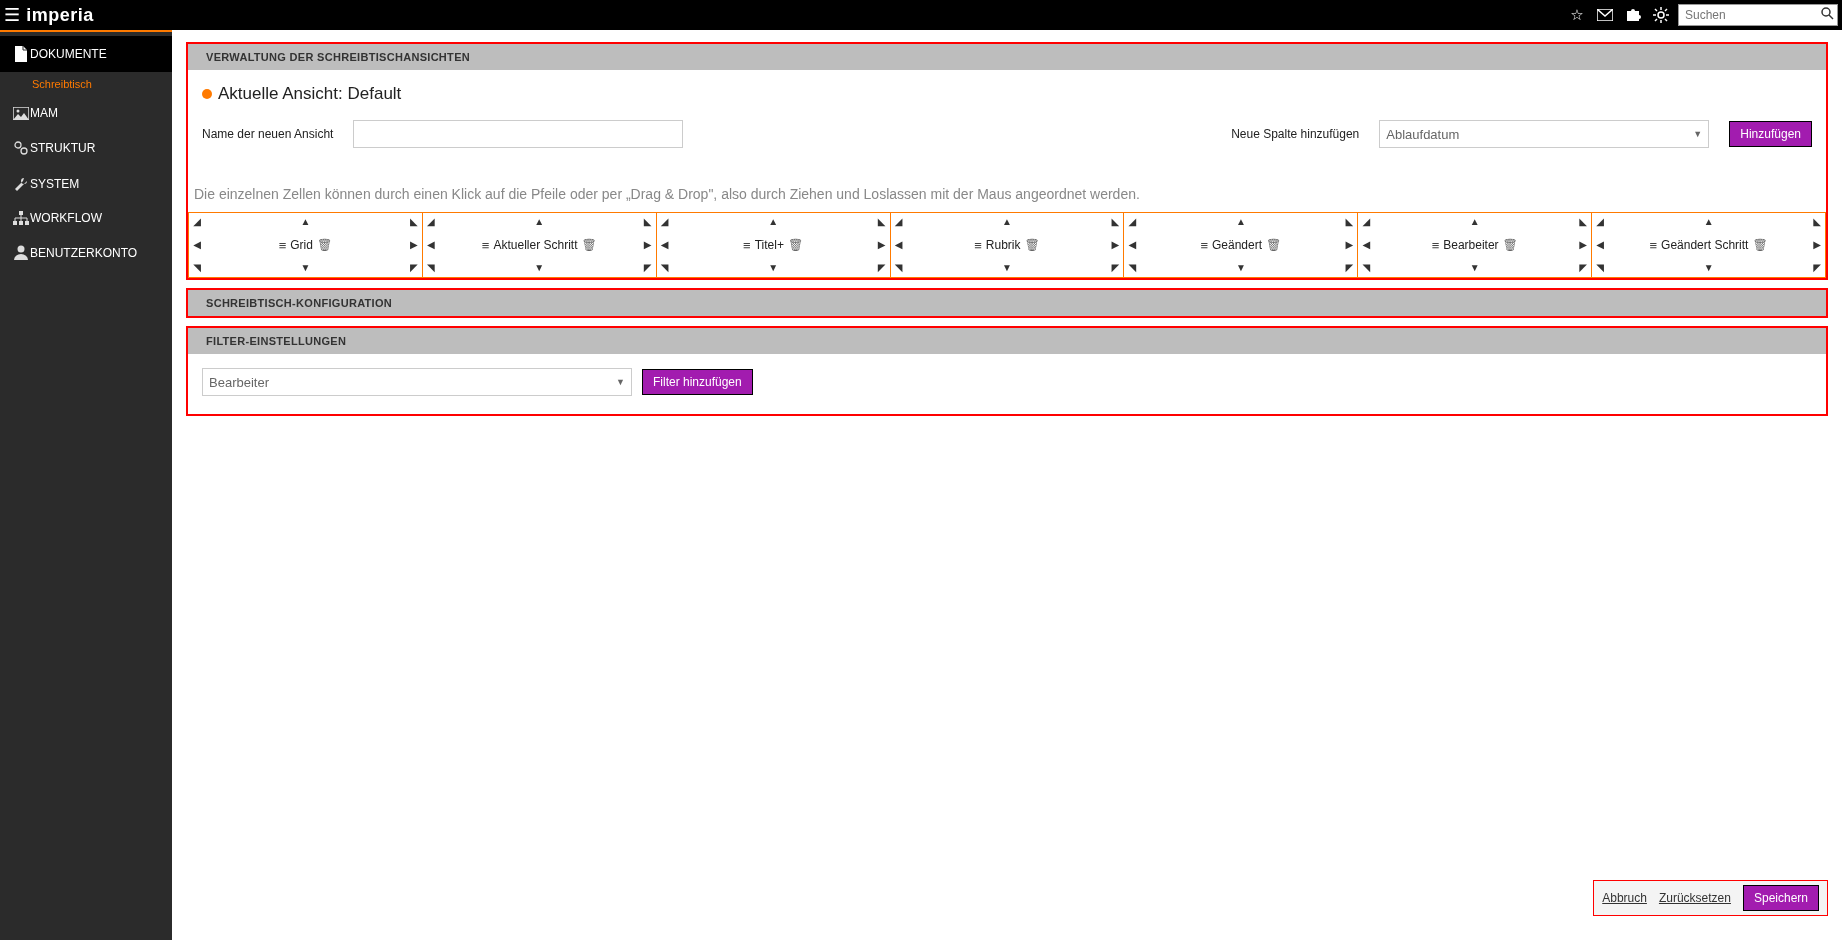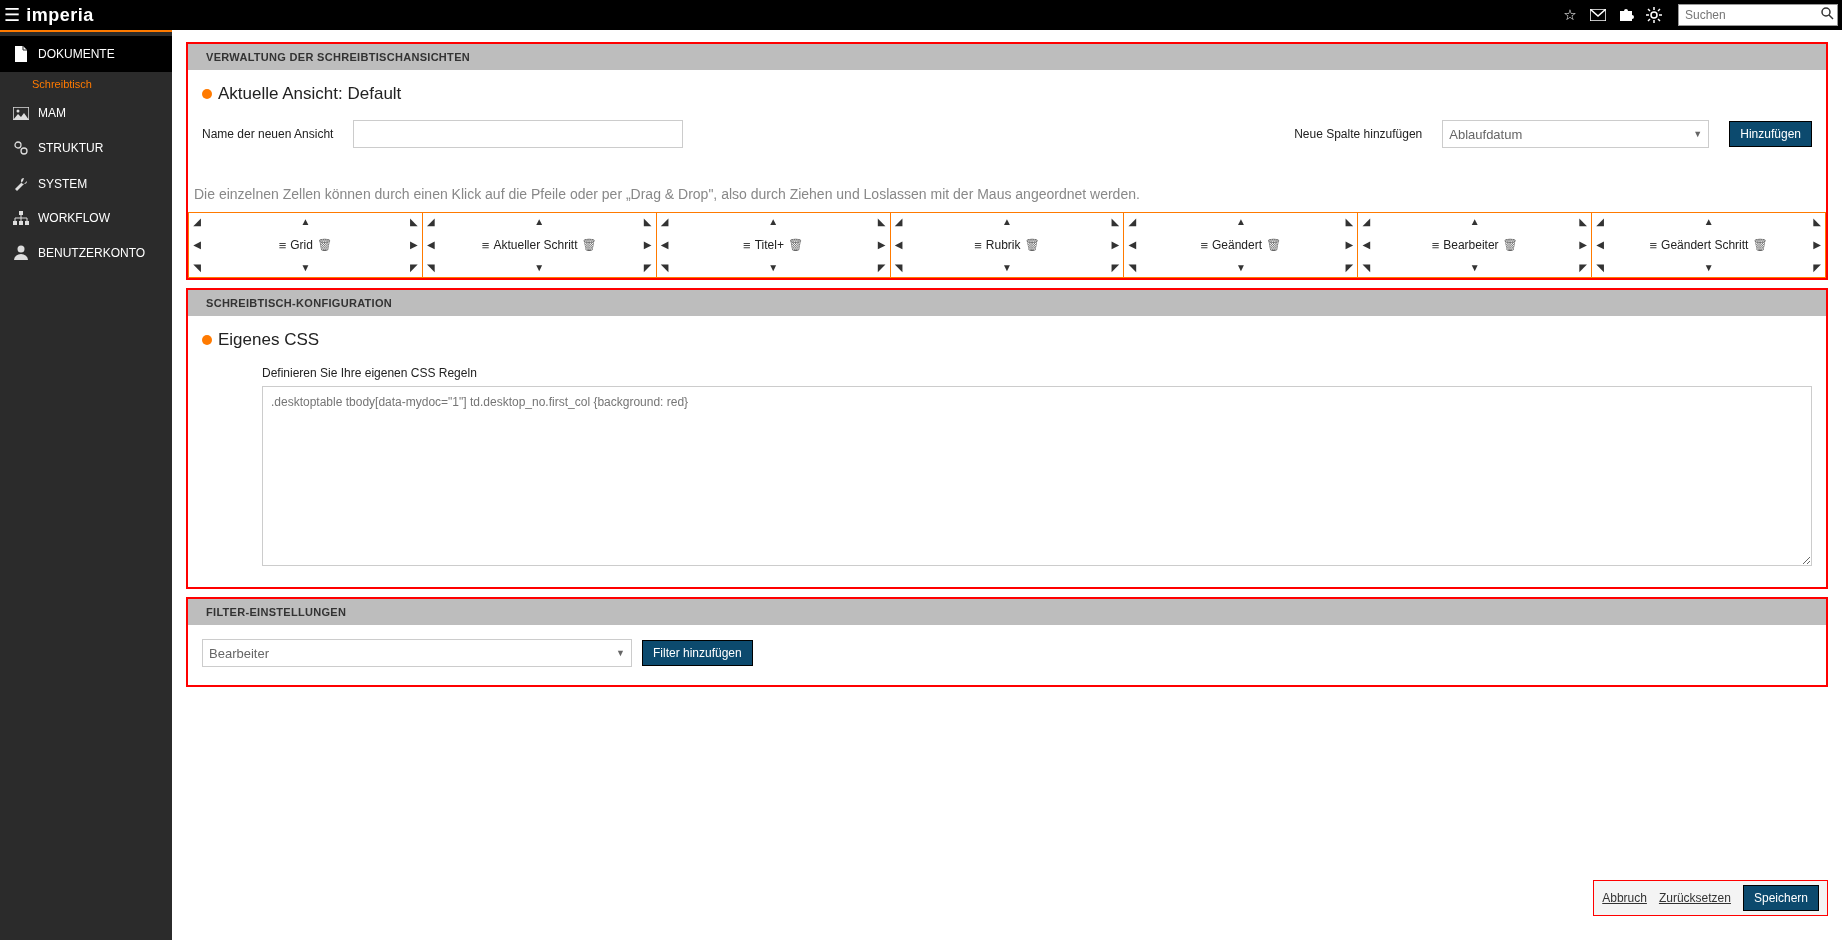--- a/index.html
+++ b/index.html
@@ -4,46 +4,46 @@
 <style>
 * { box-sizing: border-box; margin: 0; padding: 0; }
 body { font-family: Arial, Helvetica, sans-serif; font-size: 13px; background: #fff; color: #333; }
 
 
 .topbar { background: #000; height: 30px; display: flex; align-items: center; padding: 0 4px; }
 .hamburger { color: #fff; font-size: 18px; margin-right: 6px; cursor: pointer; }
 .logo { color: #fff; font-size: 18px; font-weight: 700; letter-spacing: 0.5px; }
 .topbar-right { margin-left: auto; display: flex; align-items: center; gap: 2px; }
 .topbar-icon { width: 26px; height: 26px; display: inline-flex; align-items: center; justify-content: center; color: #fff; font-size: 15px; cursor: pointer; }
-.search-box { position: relative; margin-left: 9px; }
+.search-box { position: relative; margin-left: 2px; }
 .search-box input { width: 160px; height: 22px; padding: 2px 22px 2px 6px; font-size: 12px; border: 1px solid #999; }
 .search-box .si { position: absolute; right: 4px; top: 3px; color: #333; font-size: 13px; }
 
 
 .wrap { display: flex; height: calc(100vh - 30px); }
 .sidebar { width: 172px; background: #2b2b2b; color: #ddd; padding-top: 4px; border-top: 2px solid #ff7a00; flex-shrink: 0; }
-.sidebar .nav-item { display: flex; align-items: center; gap: 8px; padding: 10px 12px; color: #fff; font-size: 12px; cursor: pointer; }
+.sidebar .nav-item { display: flex; align-items: center; padding: 10px 12px; color: #fff; font-size: 12px; cursor: pointer; }
 .sidebar .nav-item.active { background: #000; }
 .sidebar .sub-item { padding: 6px 12px 6px 32px; color: #ff7a00; font-size: 11px; cursor: pointer; }
 .nav-icn { width: 18px; display: inline-flex; justify-content: center; font-size: 15px; }
 
 .main { flex: 1; padding: 12px 14px 40px 14px; overflow: auto; background: #fff; position: relative; }
 .frame { border: 2px solid #ff0000; margin-bottom: 8px; background: #fff; }
 .section-header { background: #bdbdbd; padding: 7px 18px; font-size: 11px; font-weight: bold; color: #333; letter-spacing: 0.3px; text-transform: uppercase; }
 
 .section-body { padding: 14px 14px 18px 14px; }
 .row-title { display: flex; align-items: center; gap: 6px; margin-bottom: 16px; }
 .bullet { width: 10px; height: 10px; background: #ff7a00; border-radius: 50%; display: inline-block; }
 .h1 { font-size: 17px; color: #222; }
 
 .form-row { display: flex; align-items: center; gap: 20px; margin-bottom: 18px; }
 .lbl { font-weight: normal; font-size: 12px; color: #222; }
 .text-input { height: 28px; border: 1px solid #ccc; padding: 3px 6px; font-size: 13px; }
 .select { height: 28px; border: 1px solid #ccc; background: #fff; padding: 3px 6px; font-size: 13px; color: #666; position: relative; }
-.btn-dark { background: #0c4a6e; color: #fff; border: 1px solid #000; padding: 5px 10px; font-size: 12px; cursor: pointer; }
+.btn-dark { background: #a21caf; color: #fff; border: 1px solid #000; padding: 5px 10px; font-size: 12px; cursor: pointer; }
 .helper { font-size: 14px; color: #888; margin: 2px 0 6px 0; padding: 0 2px; }
 
 .cols-row { display: flex; border: 1px solid #ff7a00; }
 .col-cell { flex: 1; border-right: 1px solid #ff7a00; display: grid; grid-template-columns: 16px 1fr 16px; grid-template-rows: 18px 28px 18px; align-items: center; justify-items: center; position: relative; }
 .col-cell:last-child { border-right: none; }
 .col-mid { display: flex; align-items: center; justify-content: center; gap: 4px; font-size: 12px; color: #222; width: 100%; }
 .arrow { font-size: 10px; color: #333; line-height: 1; cursor: pointer; }
 .corner { font-size: 10px; color: #333; line-height: 1; cursor: pointer; }
 .trash { font-size: 12px; color: #666; cursor: pointer; }
 .grip { font-size: 13px; color: #444; }
@@ -175,21 +175,21 @@
       <div class="section-body">
         <div class="row-title">
           <span class="bullet"></span>
           <span class="h1"><span>Aktuelle Ansicht: </span><span>Default</span></span>
         </div>
         <div class="form-row">
           <span class="lbl">Name der neuen Ansicht</span>
           <input class="text-input" style="width: 330px;">
           <span style="flex:1"></span>
           <span class="lbl">Neue Spalte hinzufügen</span>
-          <div class="select" style="width:267px;display:flex;align-items:center;justify-content:space-between">
+          <div class="select" style="width:330px;display:flex;align-items:center;justify-content:space-between">
             <span>Ablaufdatum</span>
             <span style="font-size:9px">▼</span>
           </div>
           <button class="btn-dark">Hinzufügen</button>
         </div>
       </div>
       <div class="helper" style="padding:0 6px 4px 6px">Die einzelnen Zellen können durch einen Klick auf die Pfeile oder per „Drag &amp; Drop", also durch Ziehen und Loslassen mit der Maus angeordnet werden.</div>
       <div class="cols-row" id="cols-row">
           <div class="col-cell">
             <span class="corner">◢</span>
@@ -294,30 +294,20 @@
             <span class="arrow">▶</span>
             <span class="corner">◥</span>
             <span class="arrow">▼</span>
             <span class="corner">◤</span>
           </div>
         </div>
     </div>
 
     <div class="frame">
       <div class="section-header">Schreibtisch-Konfiguration</div>
-      <div class="section-body">
-        <div class="row-title">
-          <span class="bullet"></span>
-          <span class="h1">Eigenes CSS</span>
-        </div>
-        <div style="padding-left:60px">
-          <div class="lbl" style="margin-bottom:6px">Definieren Sie Ihre eigenen CSS Regeln</div>
-          <textarea class="css-area" placeholder=".desktoptable tbody[data-mydoc=&quot;1&quot;] td.desktop_no.first_col {background: red}" style=""></textarea>
-        </div>
-      </div>
     </div>
 
     <div class="frame">
       <div class="section-header">Filter-Einstellungen</div>
       <div class="section-body">
         <div style="display:flex;align-items:center;gap:10px">
           <div class="select" style="width:430px;display:flex;align-items:center;justify-content:space-between">
             <span>Bearbeiter</span>
             <span style="font-size:9px">▼</span>
           </div>

